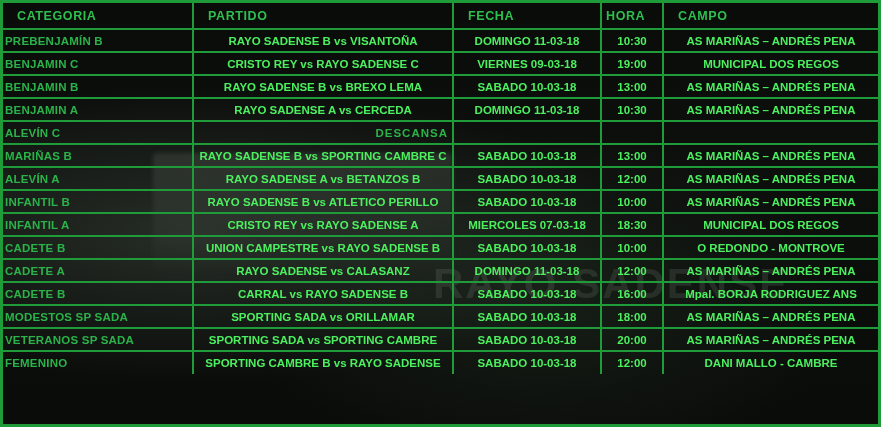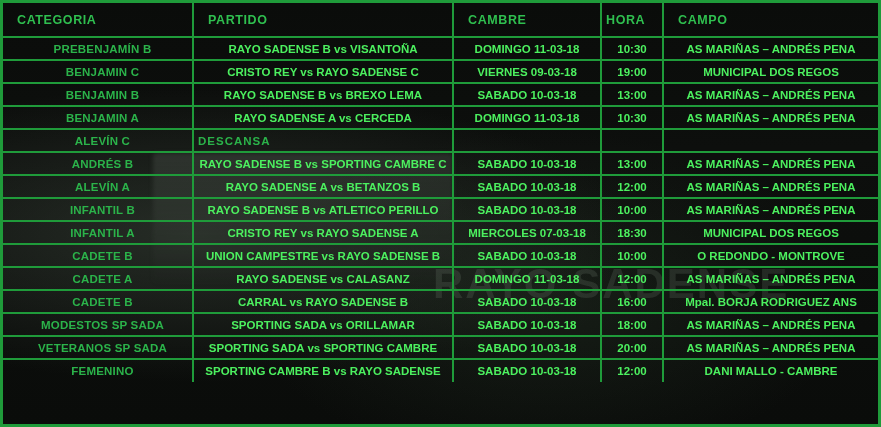--- a/index.html
+++ b/index.html
@@ -73,38 +73,38 @@
     overflow: hidden;
   }
   tr > th:last-child, tr > td:last-child { border-right: none; border-radius: 11px; }
   tr:last-child > td { border-bottom: none; margin-top: 24px; }
 
   thead th {
     color: #2fbf4f;
     text-align: left;
     letter-spacing: 0.6px;
     font-size: 12.5px;
-    height: 34px;
+    height: 26px;
     background: transparent;
   }
   thead th.pad { padding-left: 14px; }
 
   td.cat {
     color: #2bb34a;
-    padding-left: 14px;
-    text-align: center;
+    padding-left: 2px;
+    text-align: left;
     letter-spacing: 0.2px;
   }
   td.match, td.date, td.time, td.field {
     color: #4cf05f;
     text-align: center;
   }
   td.descansa {
     color: #2bb34a;
-    text-align: left;
+    text-align: right;
     letter-spacing: 1px;
     margin-left: 28px;
   }
   td.blank { color: transparent; }
 </style>
 </head>
 <body>
 
 <div id="fixture">
   <div class="bg-wash"></div>
@@ -115,21 +115,21 @@
       <col class="c-cat">
         <col class="c-match">
         <col class="c-date">
         <col class="c-time">
         <col class="c-field">
     </colgroup>
     <thead>
       <tr>
         <th class="pad">CATEGORIA</th>
         <th class="pad">PARTIDO</th>
-        <th class="pad">CAMBRE</th>
+        <th class="pad">FECHA</th>
         <th>HORA</th>
         <th class="pad">CAMPO</th>
       </tr>
     </thead>
     <tbody>
       <tr>
         <td class="cat">PREBENJAMÍN B</td>
         <td class="match">RAYO SADENSE B vs VISANTOÑA</td>
         <td class="date">DOMINGO 11-03-18</td>
         <td class="time">10:30</td>
@@ -157,21 +157,21 @@
         <td class="field">AS MARIÑAS – ANDRÉS PENA</td>
       </tr>
       <tr>
         <td class="cat">ALEVÍN C</td>
         <td class="descansa">DESCANSA</td>
         <td class="date blank"></td>
         <td class="time blank"></td>
         <td class="field blank"></td>
       </tr>
       <tr>
-        <td class="cat">ANDRÉS B</td>
+        <td class="cat">MARIÑAS B</td>
         <td class="match">RAYO SADENSE B vs SPORTING CAMBRE C</td>
         <td class="date">SABADO 10-03-18</td>
         <td class="time">13:00</td>
         <td class="field">AS MARIÑAS – ANDRÉS PENA</td>
       </tr>
       <tr>
         <td class="cat">ALEVÍN A</td>
         <td class="match">RAYO SADENSE A vs BETANZOS B</td>
         <td class="date">SABADO 10-03-18</td>
         <td class="time">12:00</td>

